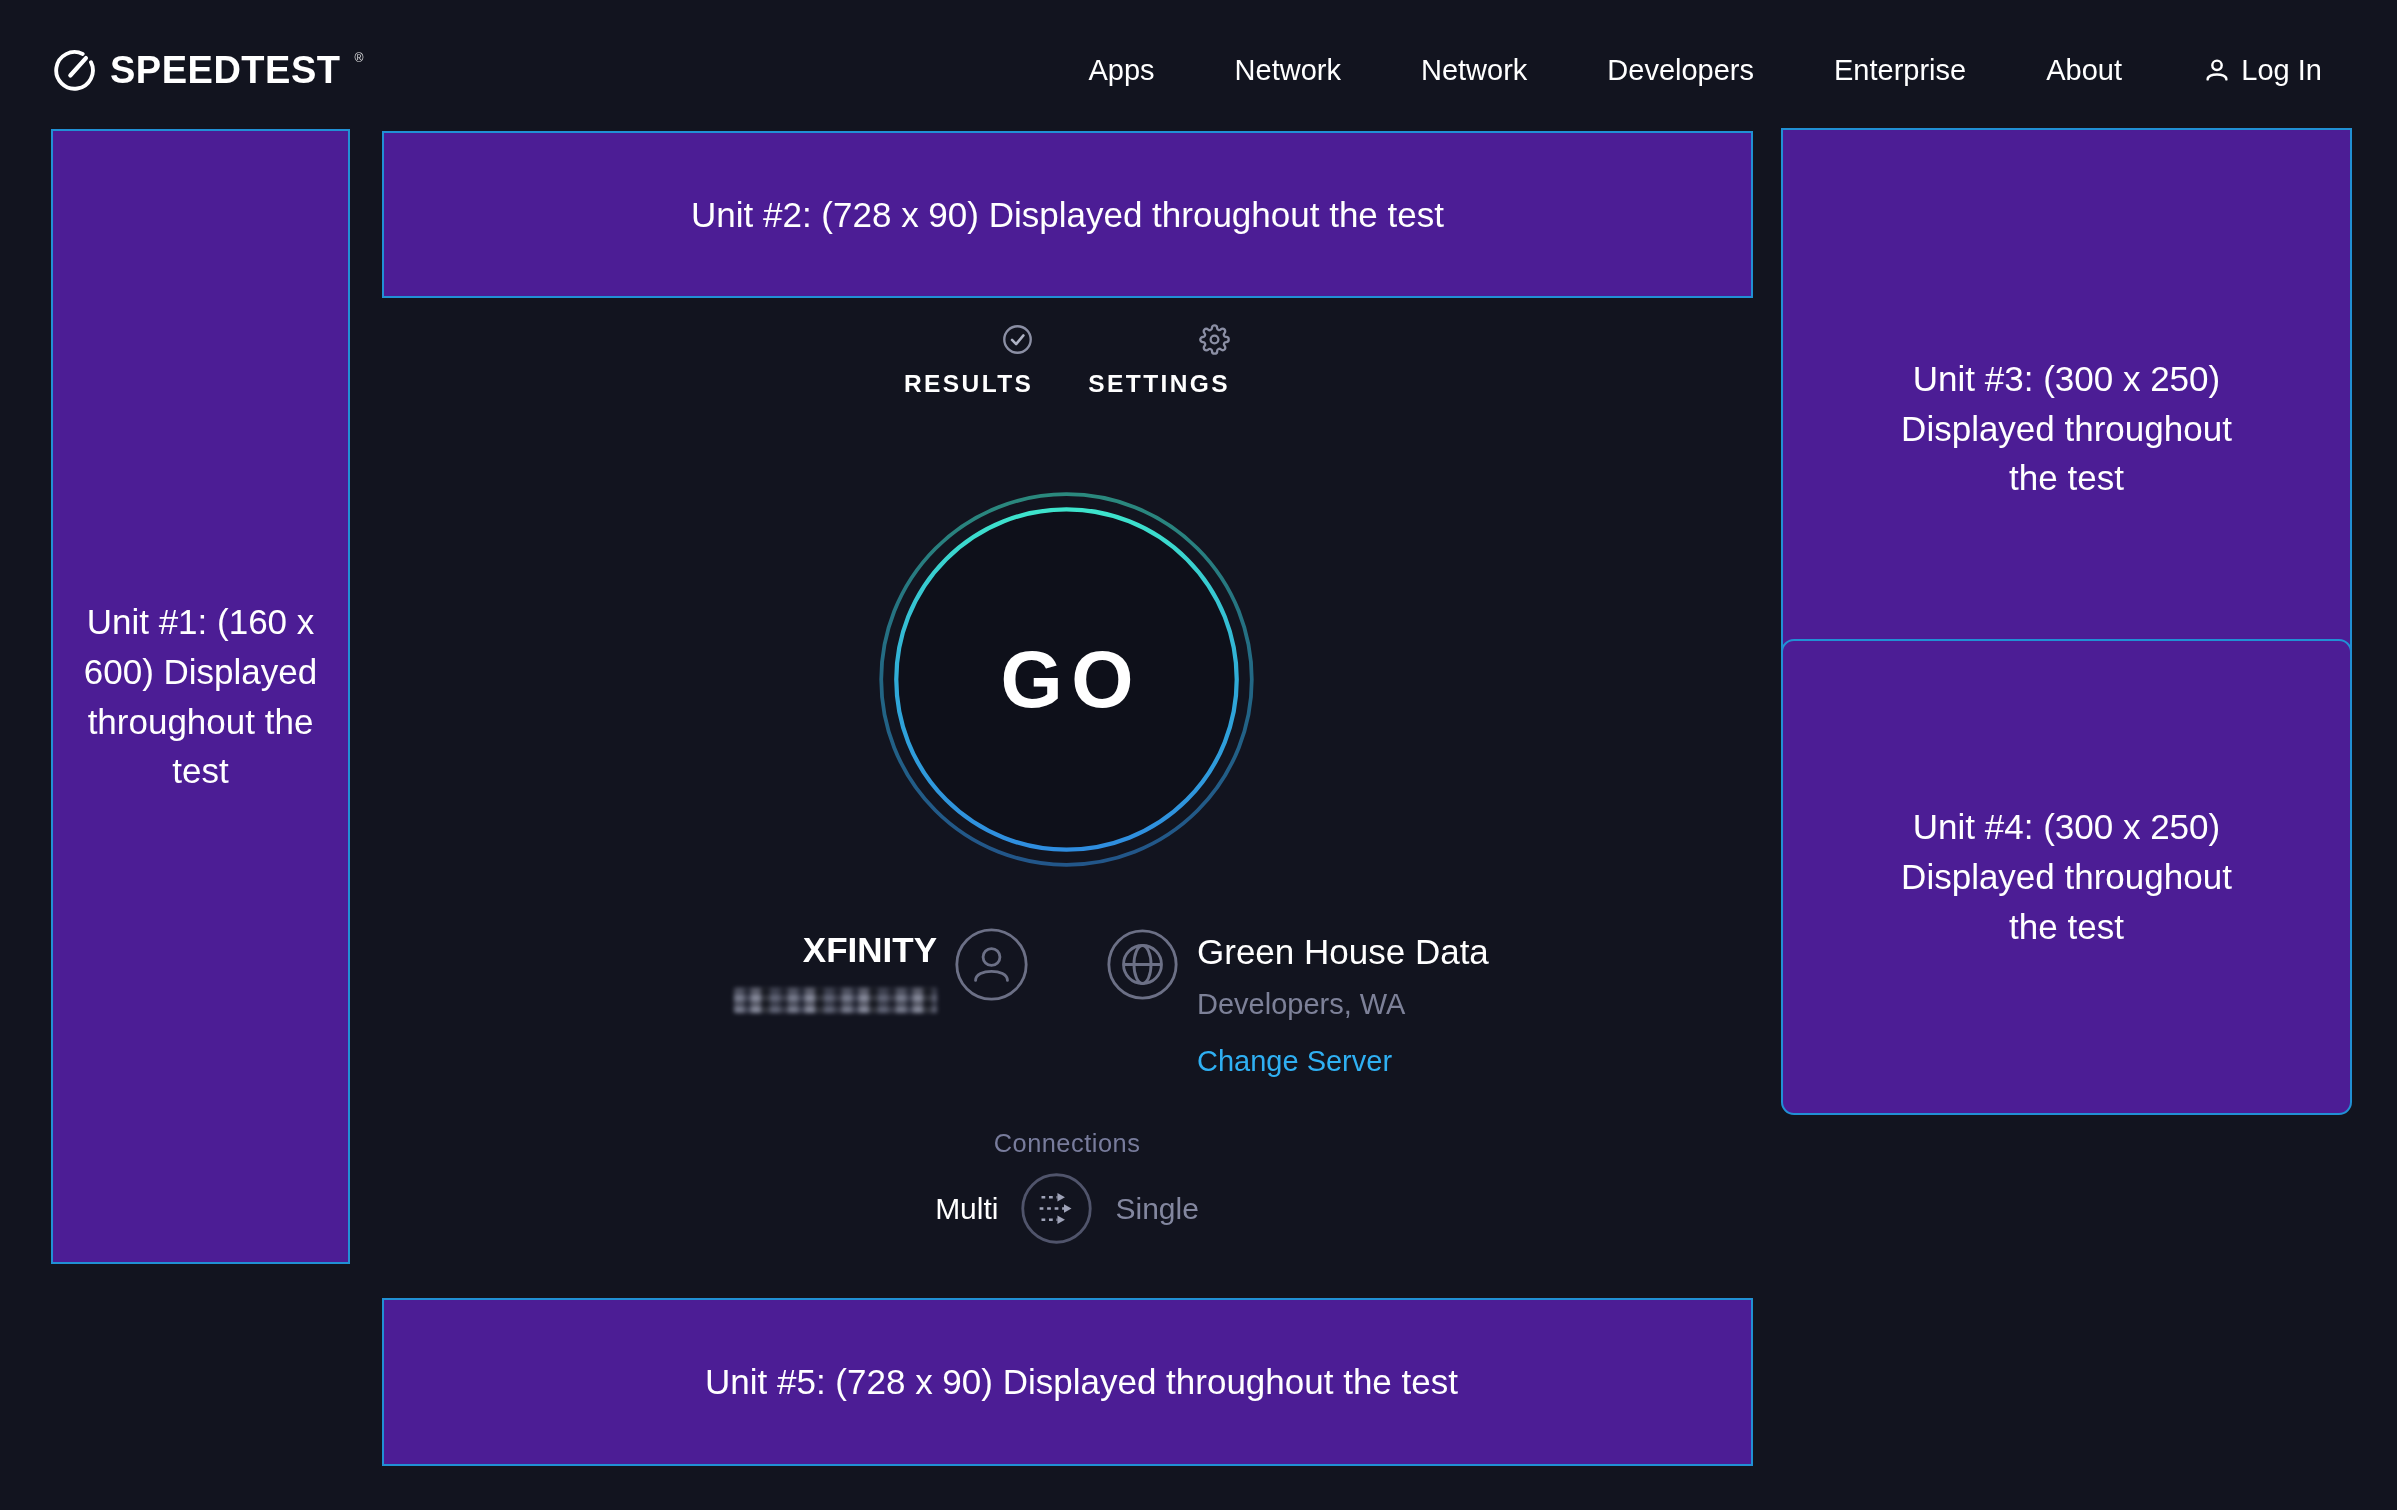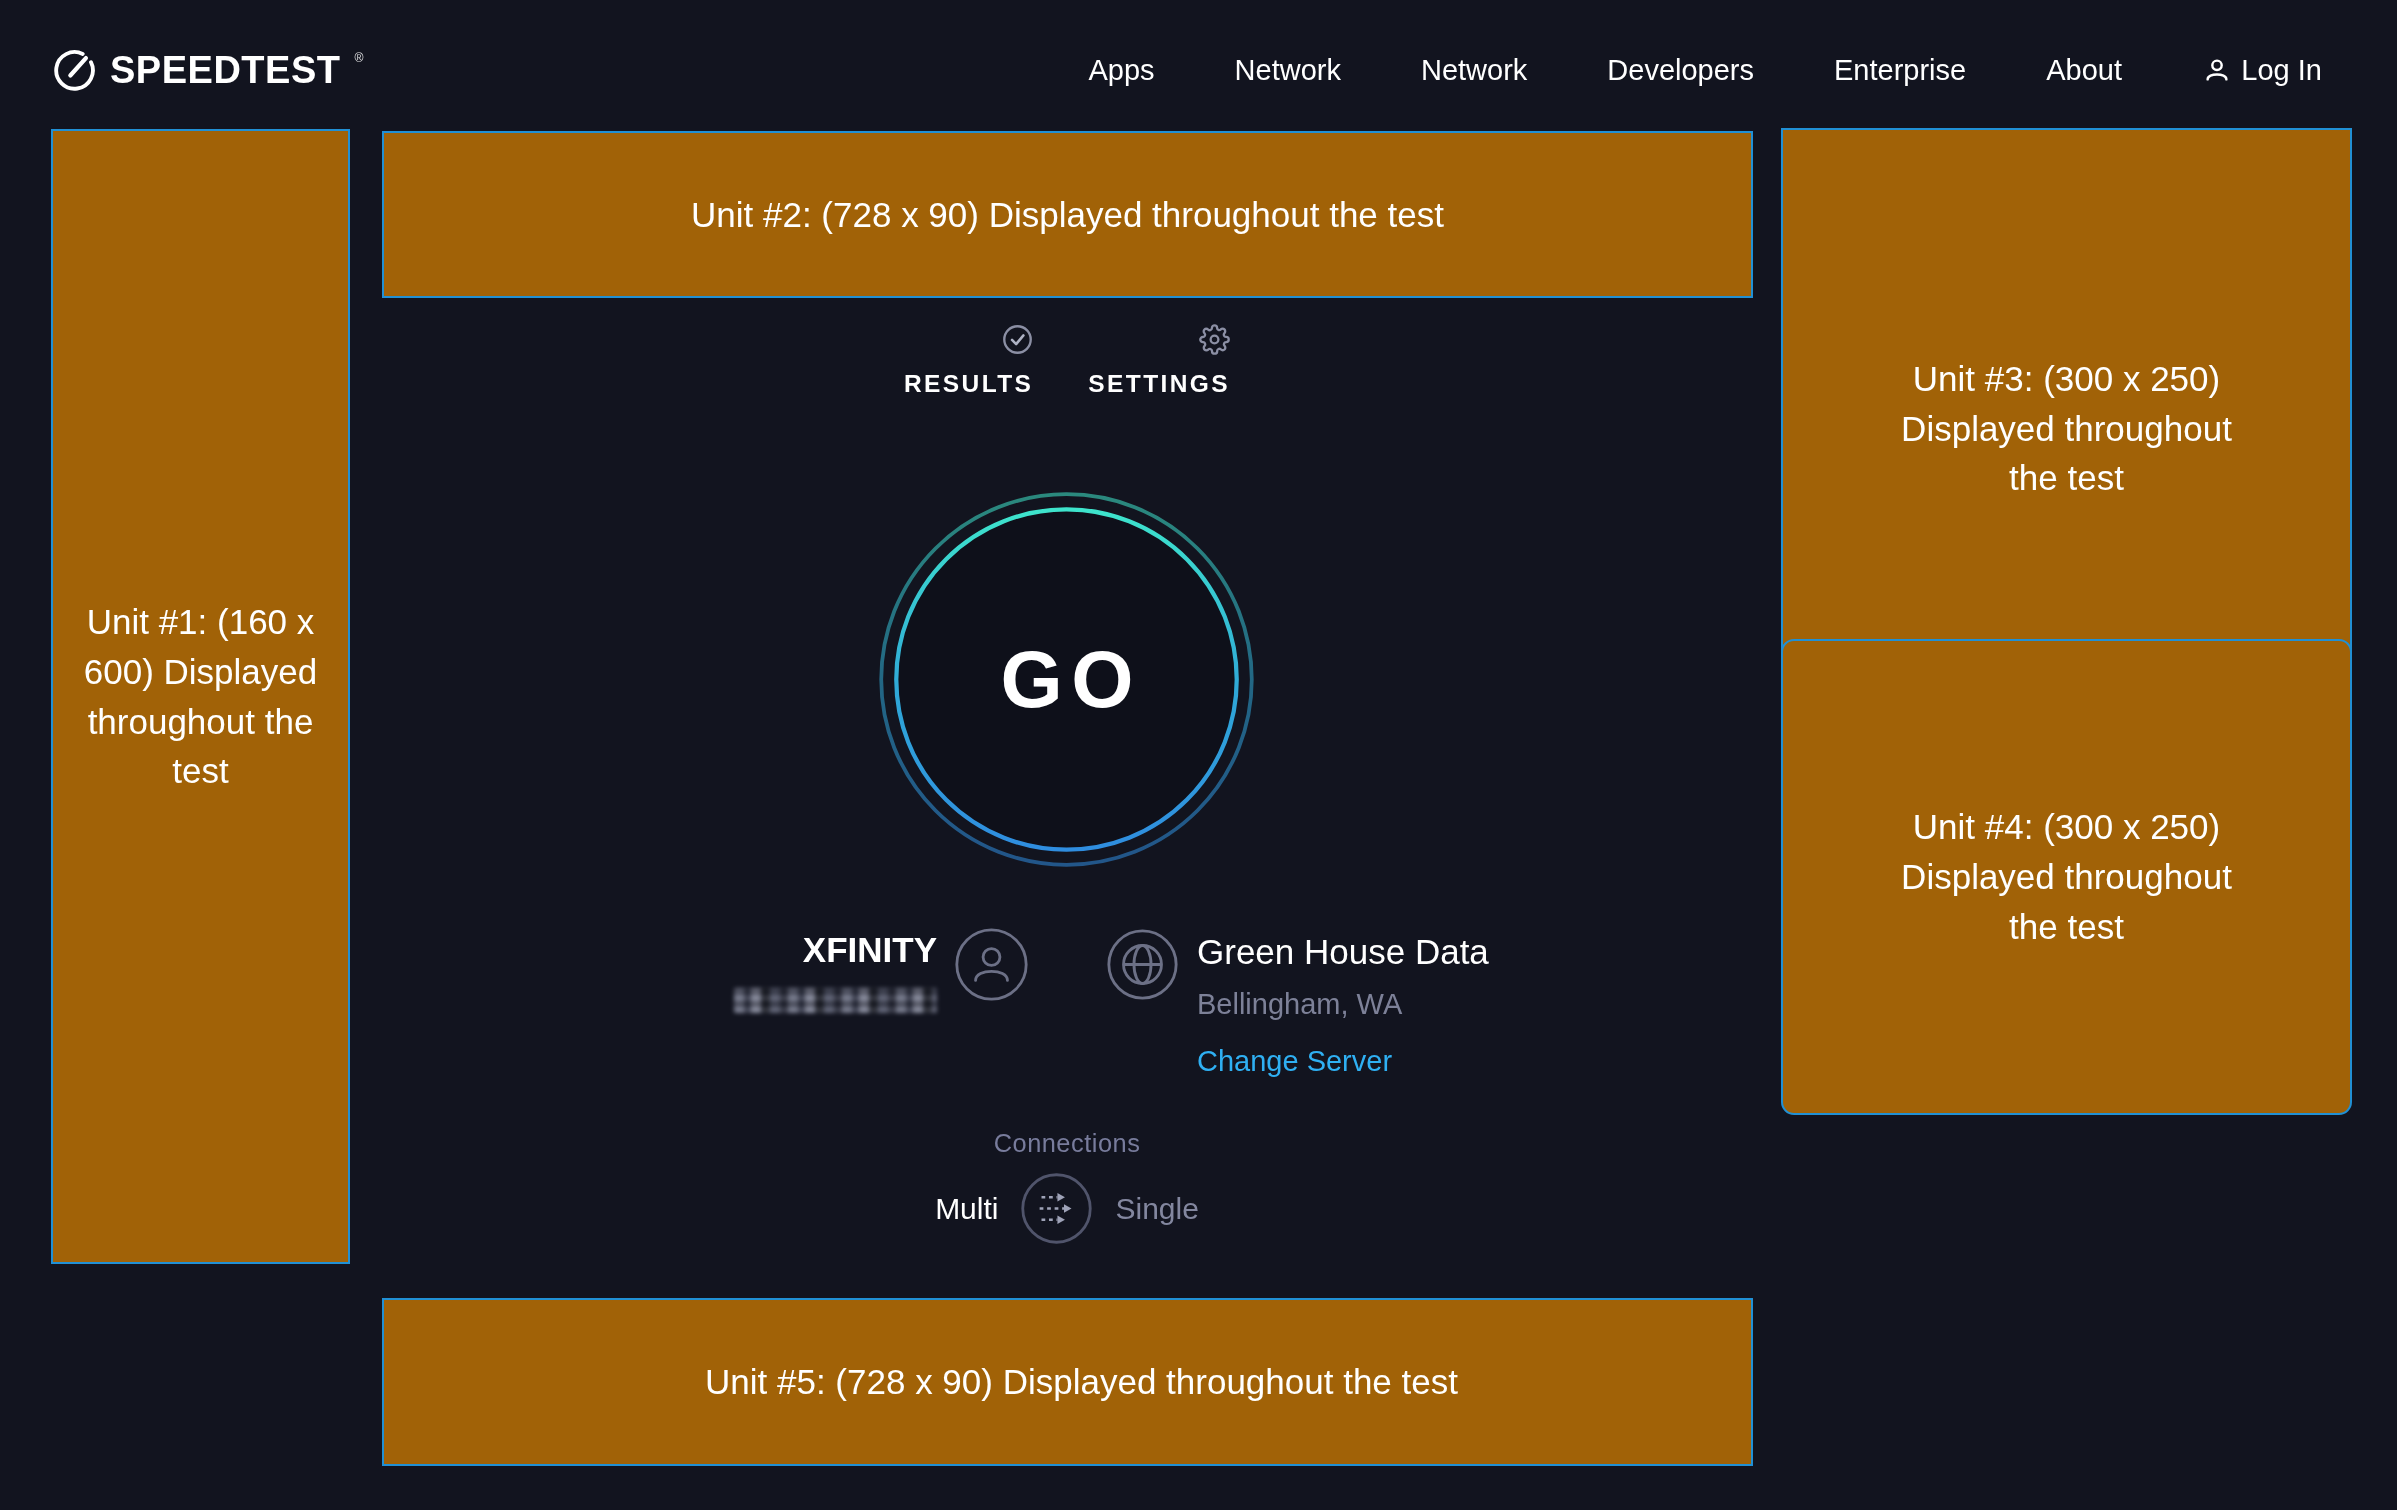--- a/index.html
+++ b/index.html
@@ -20,21 +20,21 @@
   .logo svg{width:44px;height:44px;display:block;}
   .brand{font-size:38px;font-weight:700;color:#ffffff;letter-spacing:0.5px;line-height:44px;}
   .brand-tm{font-size:12.2px;color:#ffffff;opacity:.85;line-height:1;margin-top:3.8px;}
   .nav-links{margin-left:auto;display:flex;align-items:center;gap:80px;}
   .nav-item{font-size:29px;font-weight:500;color:#ffffff;cursor:pointer;white-space:nowrap;}
   .login{display:flex;align-items:center;gap:9.4px;cursor:pointer;}
   .login svg{width:30px;height:30px;}
 
   
   .ad{
-    position:absolute;background:#a16207;border:2.8px solid #2190d4;
+    position:absolute;background:#4c1d95;border:2.8px solid #2190d4;
     box-sizing:border-box;display:flex;align-items:center;justify-content:center;
     text-align:center;cursor:pointer;
   }
   .ad-text{color:#ffffff;font-size:35px;line-height:1.42;font-weight:400;}
   .ad-1{left:51px;top:129px;width:299px;height:1135px;}
   .ad-1 .ad-text{max-width:245px;}
   .ad-2{left:382px;top:131px;width:1371px;height:167px;}
   .ad-3{left:1781px;top:128px;width:571px;height:601px;}
   .ad-4{left:1781px;top:639px;width:571px;height:476px;border-radius:13px;}
   .ad-3 .ad-text,.ad-4 .ad-text{max-width:377px;}
@@ -184,21 +184,21 @@
   <svg width="73" height="73" viewBox="0 0 77 77" fill="none">
     <circle cx="38.5" cy="38.5" r="35.5" stroke="#6c7086" stroke-width="3"></circle>
     <circle cx="38.5" cy="38.5" r="20" stroke="#6c7086" stroke-width="3"></circle>
     <ellipse cx="38.5" cy="38.5" rx="9" ry="20" stroke="#6c7086" stroke-width="3"></ellipse>
     <path d="M18.5 38.5 H58.5" stroke="#6c7086" stroke-width="3"></path>
   </svg>
 </div>
 
 <div class="server-block">
   <div class="server-name">Green House Data</div>
-  <div class="server-loc">Bellingham, WA</div>
+  <div class="server-loc">Developers, WA</div>
   <div class="server-change">Change Server</div>
 </div>
 
 <div class="conn-label">Connections</div>
 <div class="conn-row">
   <span class="conn-multi">Multi</span>
   <svg class="conn-toggle" viewBox="0 0 80 80" fill="none">
     <circle cx="40" cy="40" r="36" stroke="#50546b" stroke-width="3"></circle>
     <path d="M24 28 H41" stroke="#9fa3b8" stroke-width="2.6" stroke-dasharray="4 4"></path>
     <path d="M41 23.5 L49 28 L41 32.5 Z" fill="#9fa3b8"></path>

